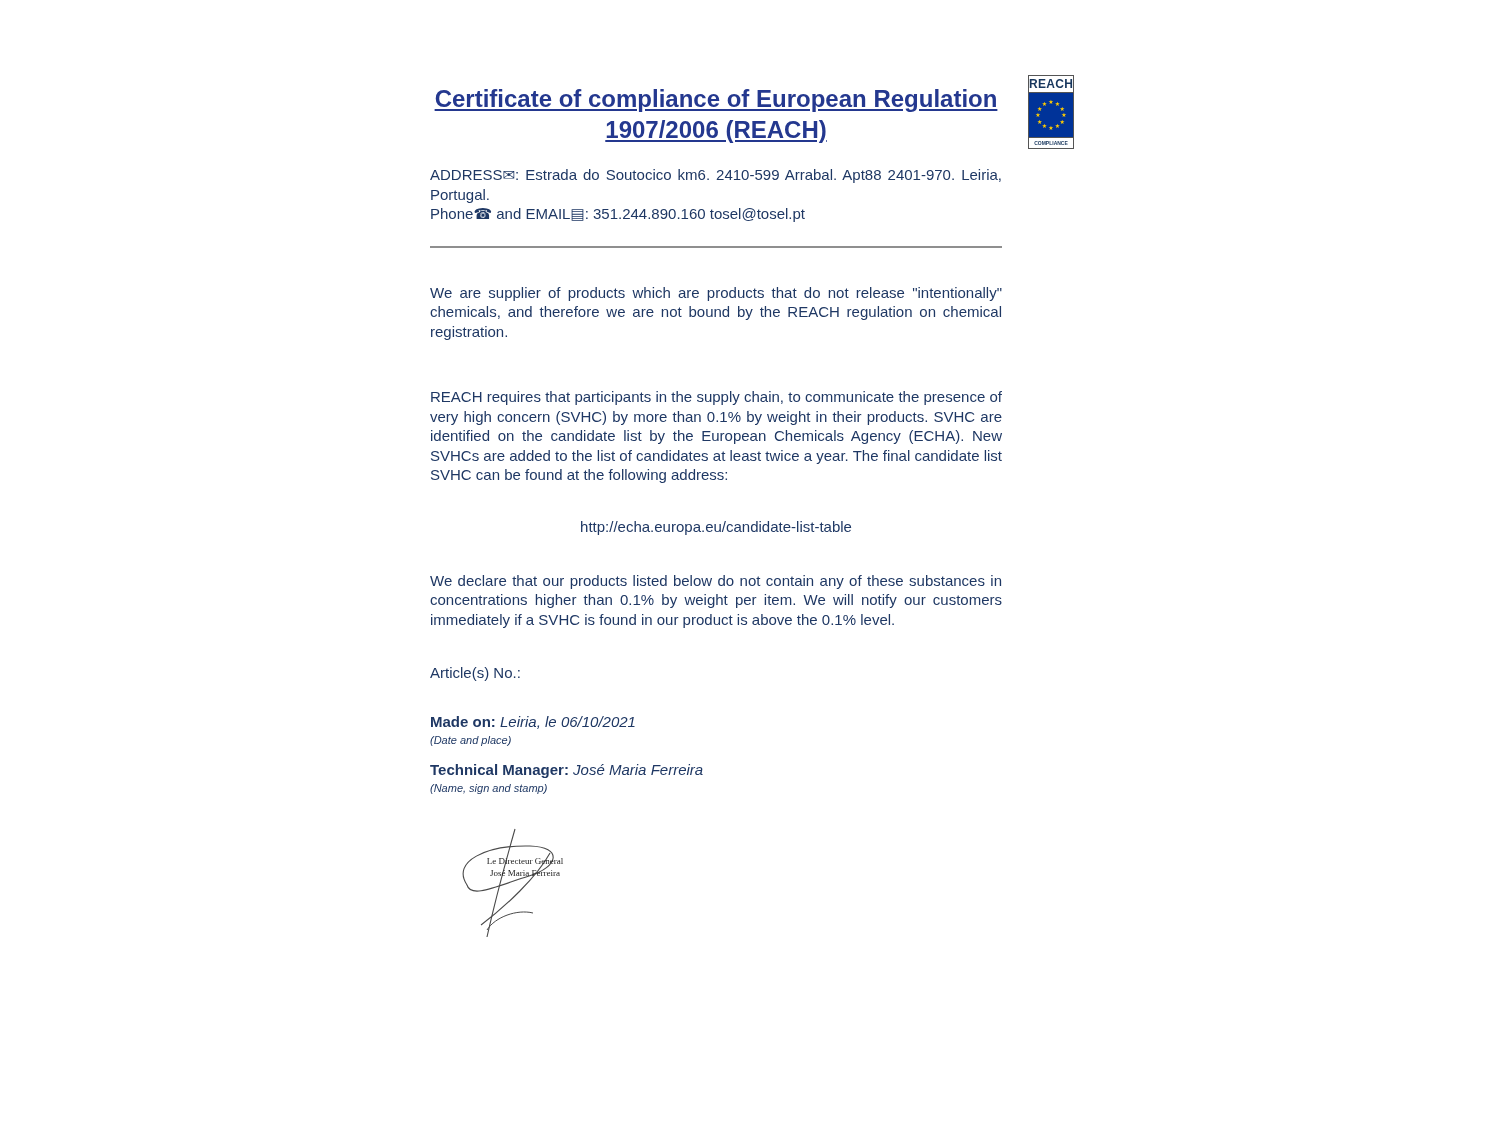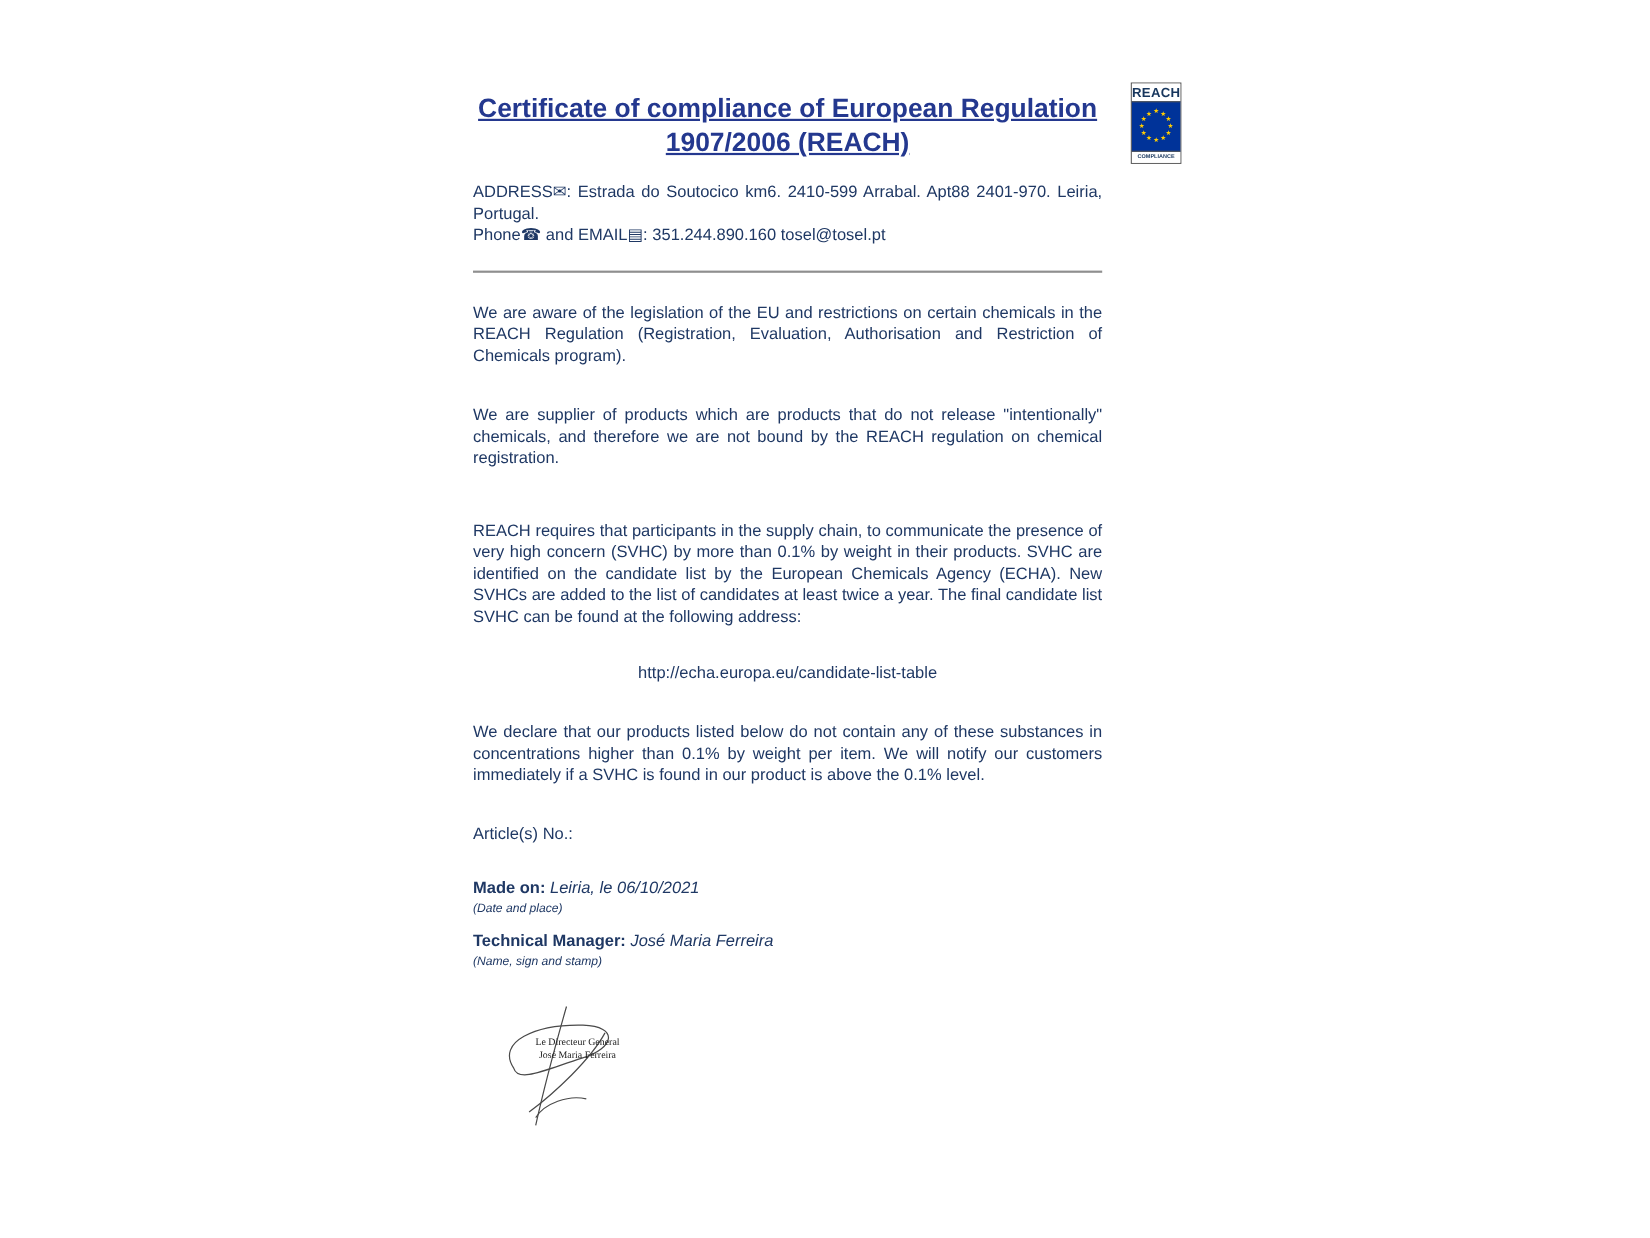--- a/index.html
+++ b/index.html
@@ -121,21 +121,20 @@
       <div class="tline">1907/2006 (REACH)</div>
     </div>
 
     <div class="supplier">
       <div><span>ADDRESS</span><span>✉</span><span>: Estrada do Soutocico km6. 2410-599 Arrabal. Apt88 2401-970. Leiria, Portugal.</span></div>
       <div><span>Phone</span><span>☎</span><span> and EMAIL</span><span>▤</span><span>: 351.244.890.160 tosel@tosel.pt</span></div>
     </div>
 
     <hr class="rule">
 
-    <p class="para p1">We are aware of the legislation of the EU and restrictions on certain chemicals in the REACH Regulation (Registration, Evaluation, Authorisation and Restriction of Chemicals program).</p>
     <p class="para p2">We are supplier of products which are products that do not release "intentionally" chemicals, and therefore we are not bound by the REACH regulation on chemical registration.</p>
     <p class="para p3">REACH requires that participants in the supply chain, to communicate the presence of very high concern (SVHC) by more than 0.1% by weight in their products. SVHC are identified on the candidate list by the European Chemicals Agency (ECHA). New SVHCs are added to the list of candidates at least twice a year. The final candidate list SVHC can be found at the following address:</p>
 
     <div class="linkline">
       <a>http://echa.europa.eu/candidate-list-table</a>
     </div>
 
     <p class="para p4">We declare that our products listed below do not contain any of these substances in concentrations higher than 0.1% by weight per item. We will notify our customers immediately if a SVHC is found in our product is above the 0.1% level.</p>
 
     <div class="articles">Article(s) No.:</div>

